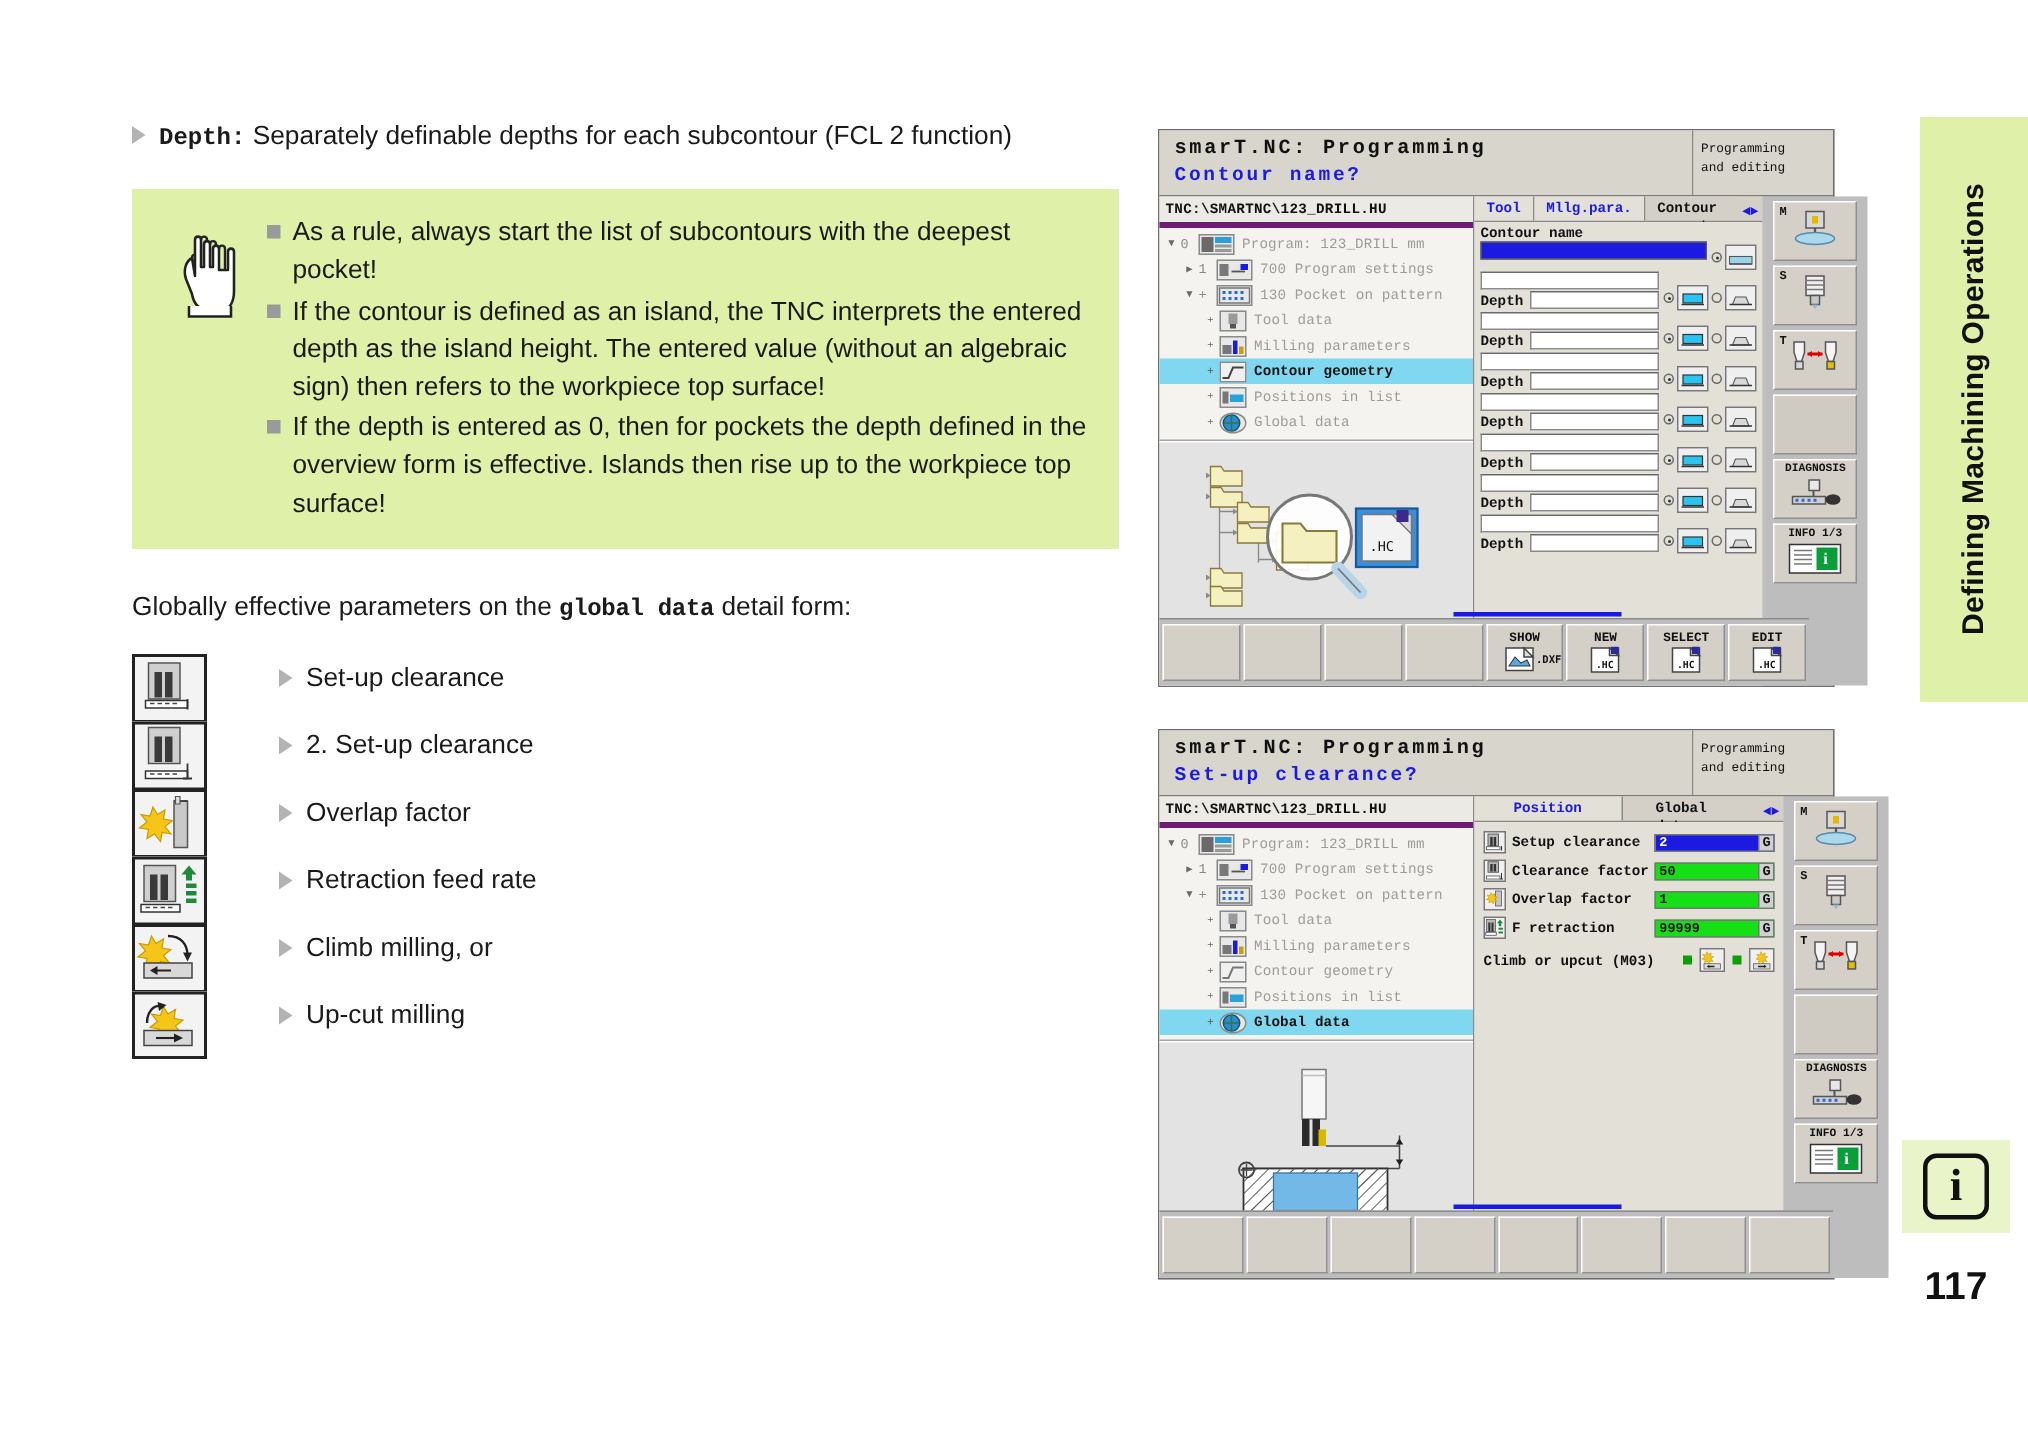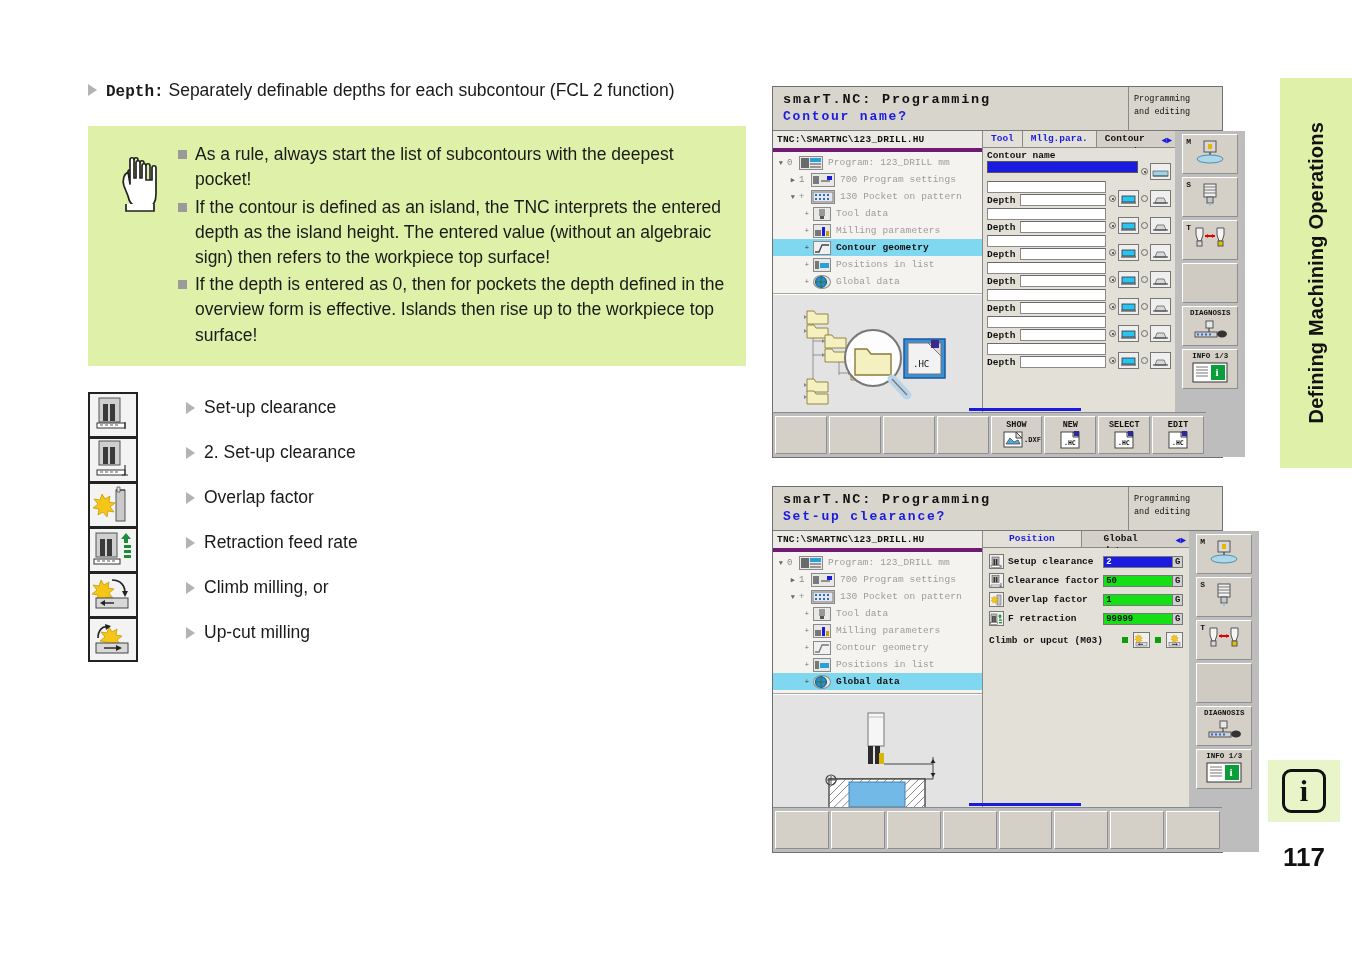--- a/index.html
+++ b/index.html
@@ -186,20 +186,23 @@
         <div class="sq"></div>
         <div class="note-txt">If the contour is defined as an island, the TNC interprets the entered depth as the island height. The entered value (without an algebraic sign) then refers to the workpiece top surface!</div>
       </div>
       <div class="note-item">
         <div class="sq"></div>
         <div class="note-txt">If the depth is entered as 0, then for pockets the depth defined in the overview form is effective. Islands then rise up to the workpiece top surface!</div>
       </div>
     </div>
   </div>
 
+  <p class="para">
+    <span>Globally effective parameters on the </span><span class="mono-b">global data</span><span> detail form:</span>
+  </p>
 
   <div class="iconlist-wrap">
     <div class="icon-col">
 
       <div class="icon-cell">
         <svg width="46" height="43" viewBox="0 0 46 43">
           <rect x="9" y="4" width="21" height="24" fill="#cfcfcf" stroke="#555" stroke-width="1"></rect>
           <rect x="13" y="10" width="5" height="17" fill="#3a3a3a"></rect>
           <rect x="20" y="10" width="5" height="17" fill="#3a3a3a"></rect>
           <rect x="7" y="29" width="28" height="5" fill="#fff" stroke="#333" stroke-width="1"></rect>

